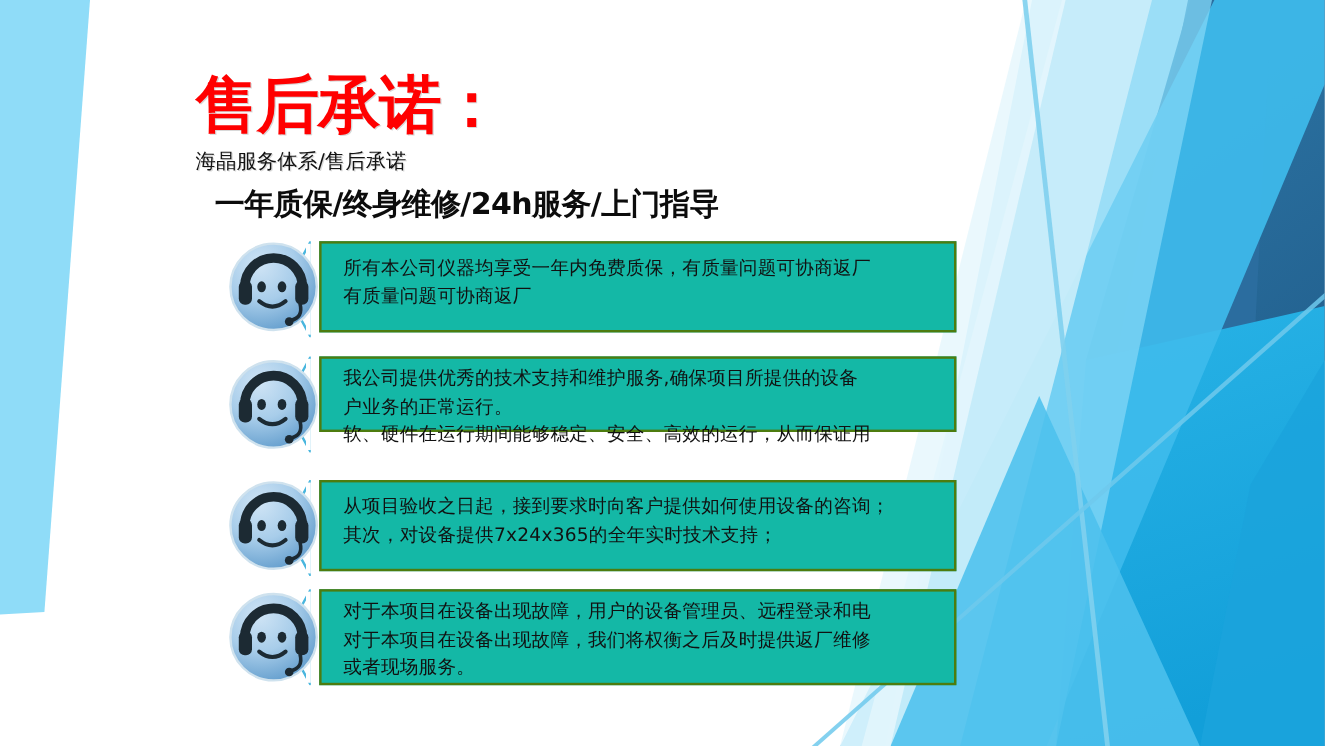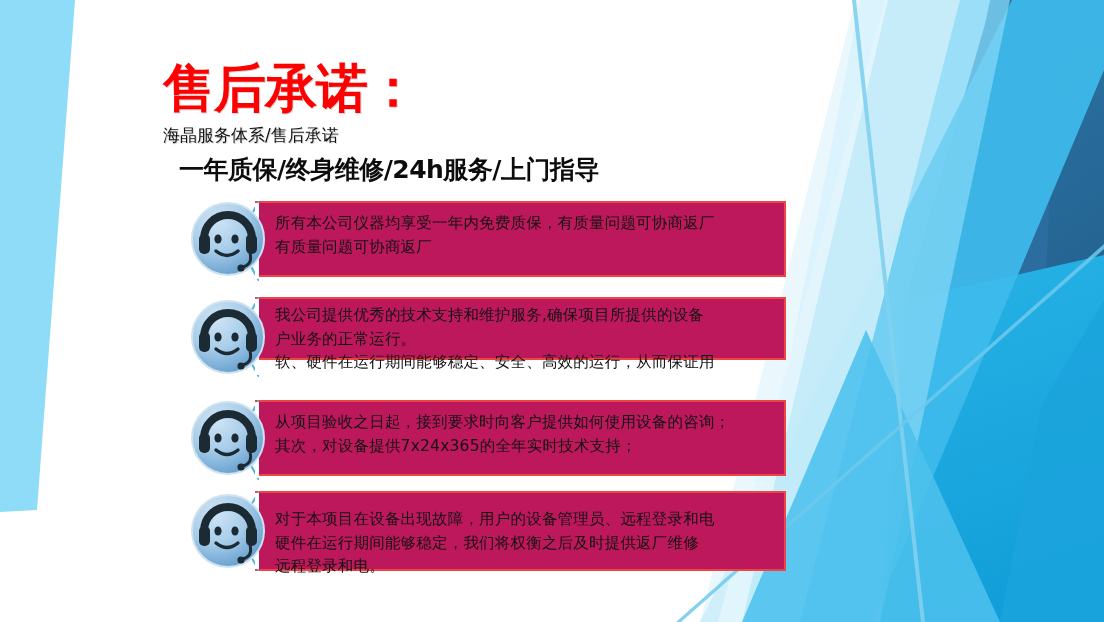--- a/index.html
+++ b/index.html
@@ -67,24 +67,24 @@
   }
 
   
   .callout-row {
     position: absolute;
     z-index: 3;
     left: 190px;
   }
   .callout-box {
     position: absolute;
-    left: 65px;
+    left: 76px;
     top: 0;
-    background: #be185d;
-    border: 2px solid #ef4444;
+    background: #14b8a6;
+    border: 2px solid #4d7c0f;
     box-sizing: border-box;
   }
   .callout-notch {
     position: absolute;
     left: 47px;
     top: 0;
     width: 22px;
     height: 100%;
     z-index: 1;
   }
@@ -253,24 +253,24 @@
       <path d="M26 50 q11 9 22 0" fill="none" stroke="#1C2A33" stroke-width="3.4" stroke-linecap="round"></path>
     </svg>
   </div>
 
   <div class="callout-row" style="top:491px; width:596px; height:80px;">
     <svg class="callout-notch" viewBox="0 0 22 80" preserveAspectRatio="none">
       <polygon points="22,0 22,80 0,40" fill="#ffffff" stroke="#49B6DE" stroke-width="2"></polygon>
       <rect x="18" y="2" width="6" height="76" fill="#ffffff"></rect>
     </svg>
     <div class="callout-box" style="width:531px; height:80px;">
-      <div class="callout-text" style="padding-top:15px;">
+      <div class="callout-text" style="padding-top:5px;">
         <div>对于本项目在设备出现故障，用户的设备管理员、远程登录和电</div>
-        <div>硬件在运行期间能够稳定，我们将权衡之后及时提供返厂维修</div>
-        <div>远程登录和电。</div>
+        <div>对于本项目在设备出现故障，我们将权衡之后及时提供返厂维修</div>
+        <div>或者现场服务。</div>
       </div>
     </div>
     <svg class="avatar" style="top:2px;" viewBox="0 0 76 76">
       <defs>
         <radialGradient id="av4" cx="0.34" cy="0.25" r="0.92">
           <stop offset="0" stop-color="#CFE4F5"></stop>
           <stop offset="0.45" stop-color="#A8CDEA"></stop>
           <stop offset="1" stop-color="#4E8FC4"></stop>
         </radialGradient>
       </defs>

